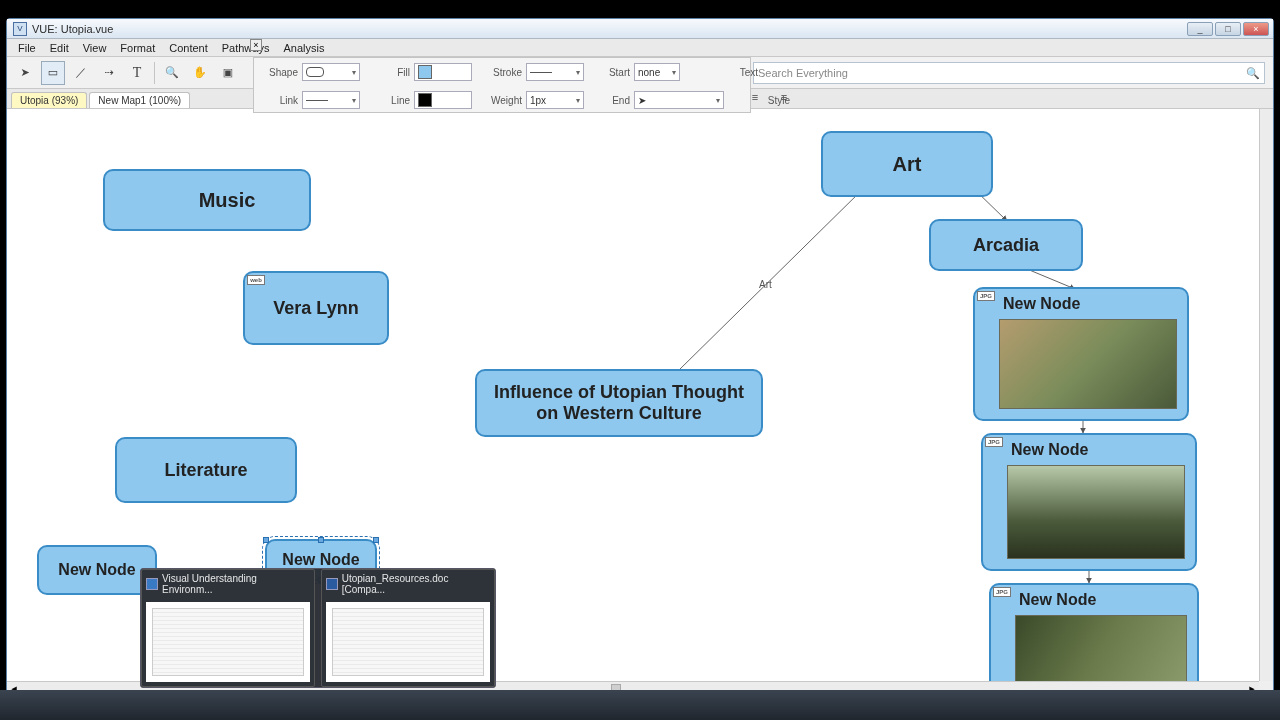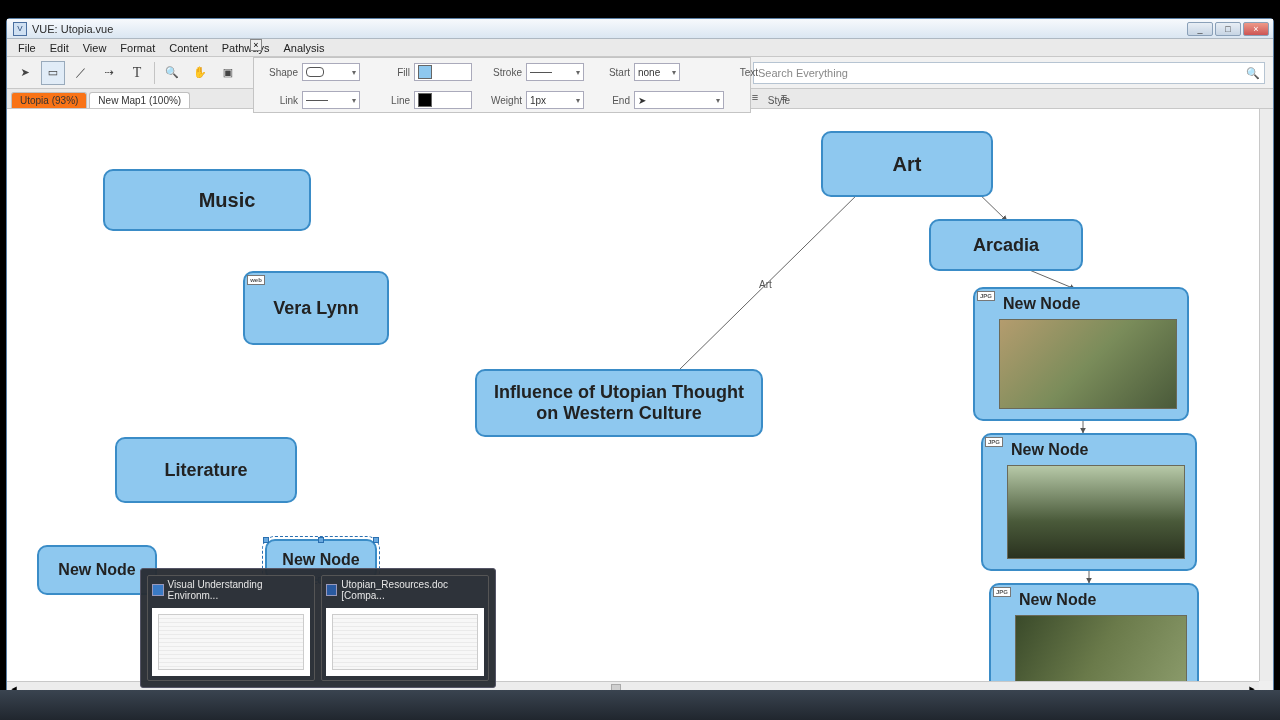--- a/index.html
+++ b/index.html
@@ -103,21 +103,21 @@
     padding:0 4px;
   }
   .search-wrap .mag{ margin-left:auto; color:#666;}
   .tabbar {
     height:20px; display:flex; align-items:flex-end;
     background:#e9e9e9; padding:0 4px; gap:2px;
     border-bottom:1px solid #c8c8c8;
   }
   .tab {
     padding:2px 8px; font-size:10px; color:#333;
-    background:#f97316; border:1px solid #c0c0c0; border-bottom:none;
+    background:#fef9c3; border:1px solid #c0c0c0; border-bottom:none;
     border-radius:3px 3px 0 0;
   }
   .tab.active{ background:#fff; }
   .canvas-wrap{
     position:absolute; left:0; right:0; top:90px; bottom:16px;
     background:#fff; overflow:hidden;
   }
   .vscroll{ position:absolute; right:0; top:90px; bottom:16px; width:14px;
     background:#ececec; border-left:1px solid #c8c8c8;}
   .hscroll{ position:absolute; left:0; right:14px; bottom:0; height:16px;
@@ -145,21 +145,21 @@
   .node.selected{ outline:1px dashed #2a6fb0; outline-offset:2px;}
   .sel-handle{position:absolute;width:6px;height:6px;background:#69a9df;border:1px solid #2a6fb0;}
   svg.lines{position:absolute;left:0;top:0;pointer-events:none;}
   .edge-label{position:absolute;font-size:10px;color:#555;background:transparent;}
   
   .thumb-pop{
     position:absolute; left:140px; top:568px;
     width:356px; height:120px;
     background:rgba(40,44,50,.96);
     border:1px solid #556; border-radius:3px;
-    display:flex; padding:6px; gap:6px;
+    display:flex; gap:6px;
     z-index:40;
   }
   .thumb-card{
     flex:1; background:#2e333a; border:1px solid #555; border-radius:2px;
     display:flex; flex-direction:column;
   }
   .thumb-title{ color:#e6e6e6; font-size:10px; padding:3px 4px; display:flex;gap:4px;align-items:center;}
   .thumb-title .ticon{width:12px;height:12px;background:#3a7ac4;border:1px solid #99b;}
   .thumb-prev{ flex:1; margin:4px; background:#fff; position:relative;}
   .thumb-prev::before{content:"";position:absolute;inset:6px;border:1px solid #ccc;

